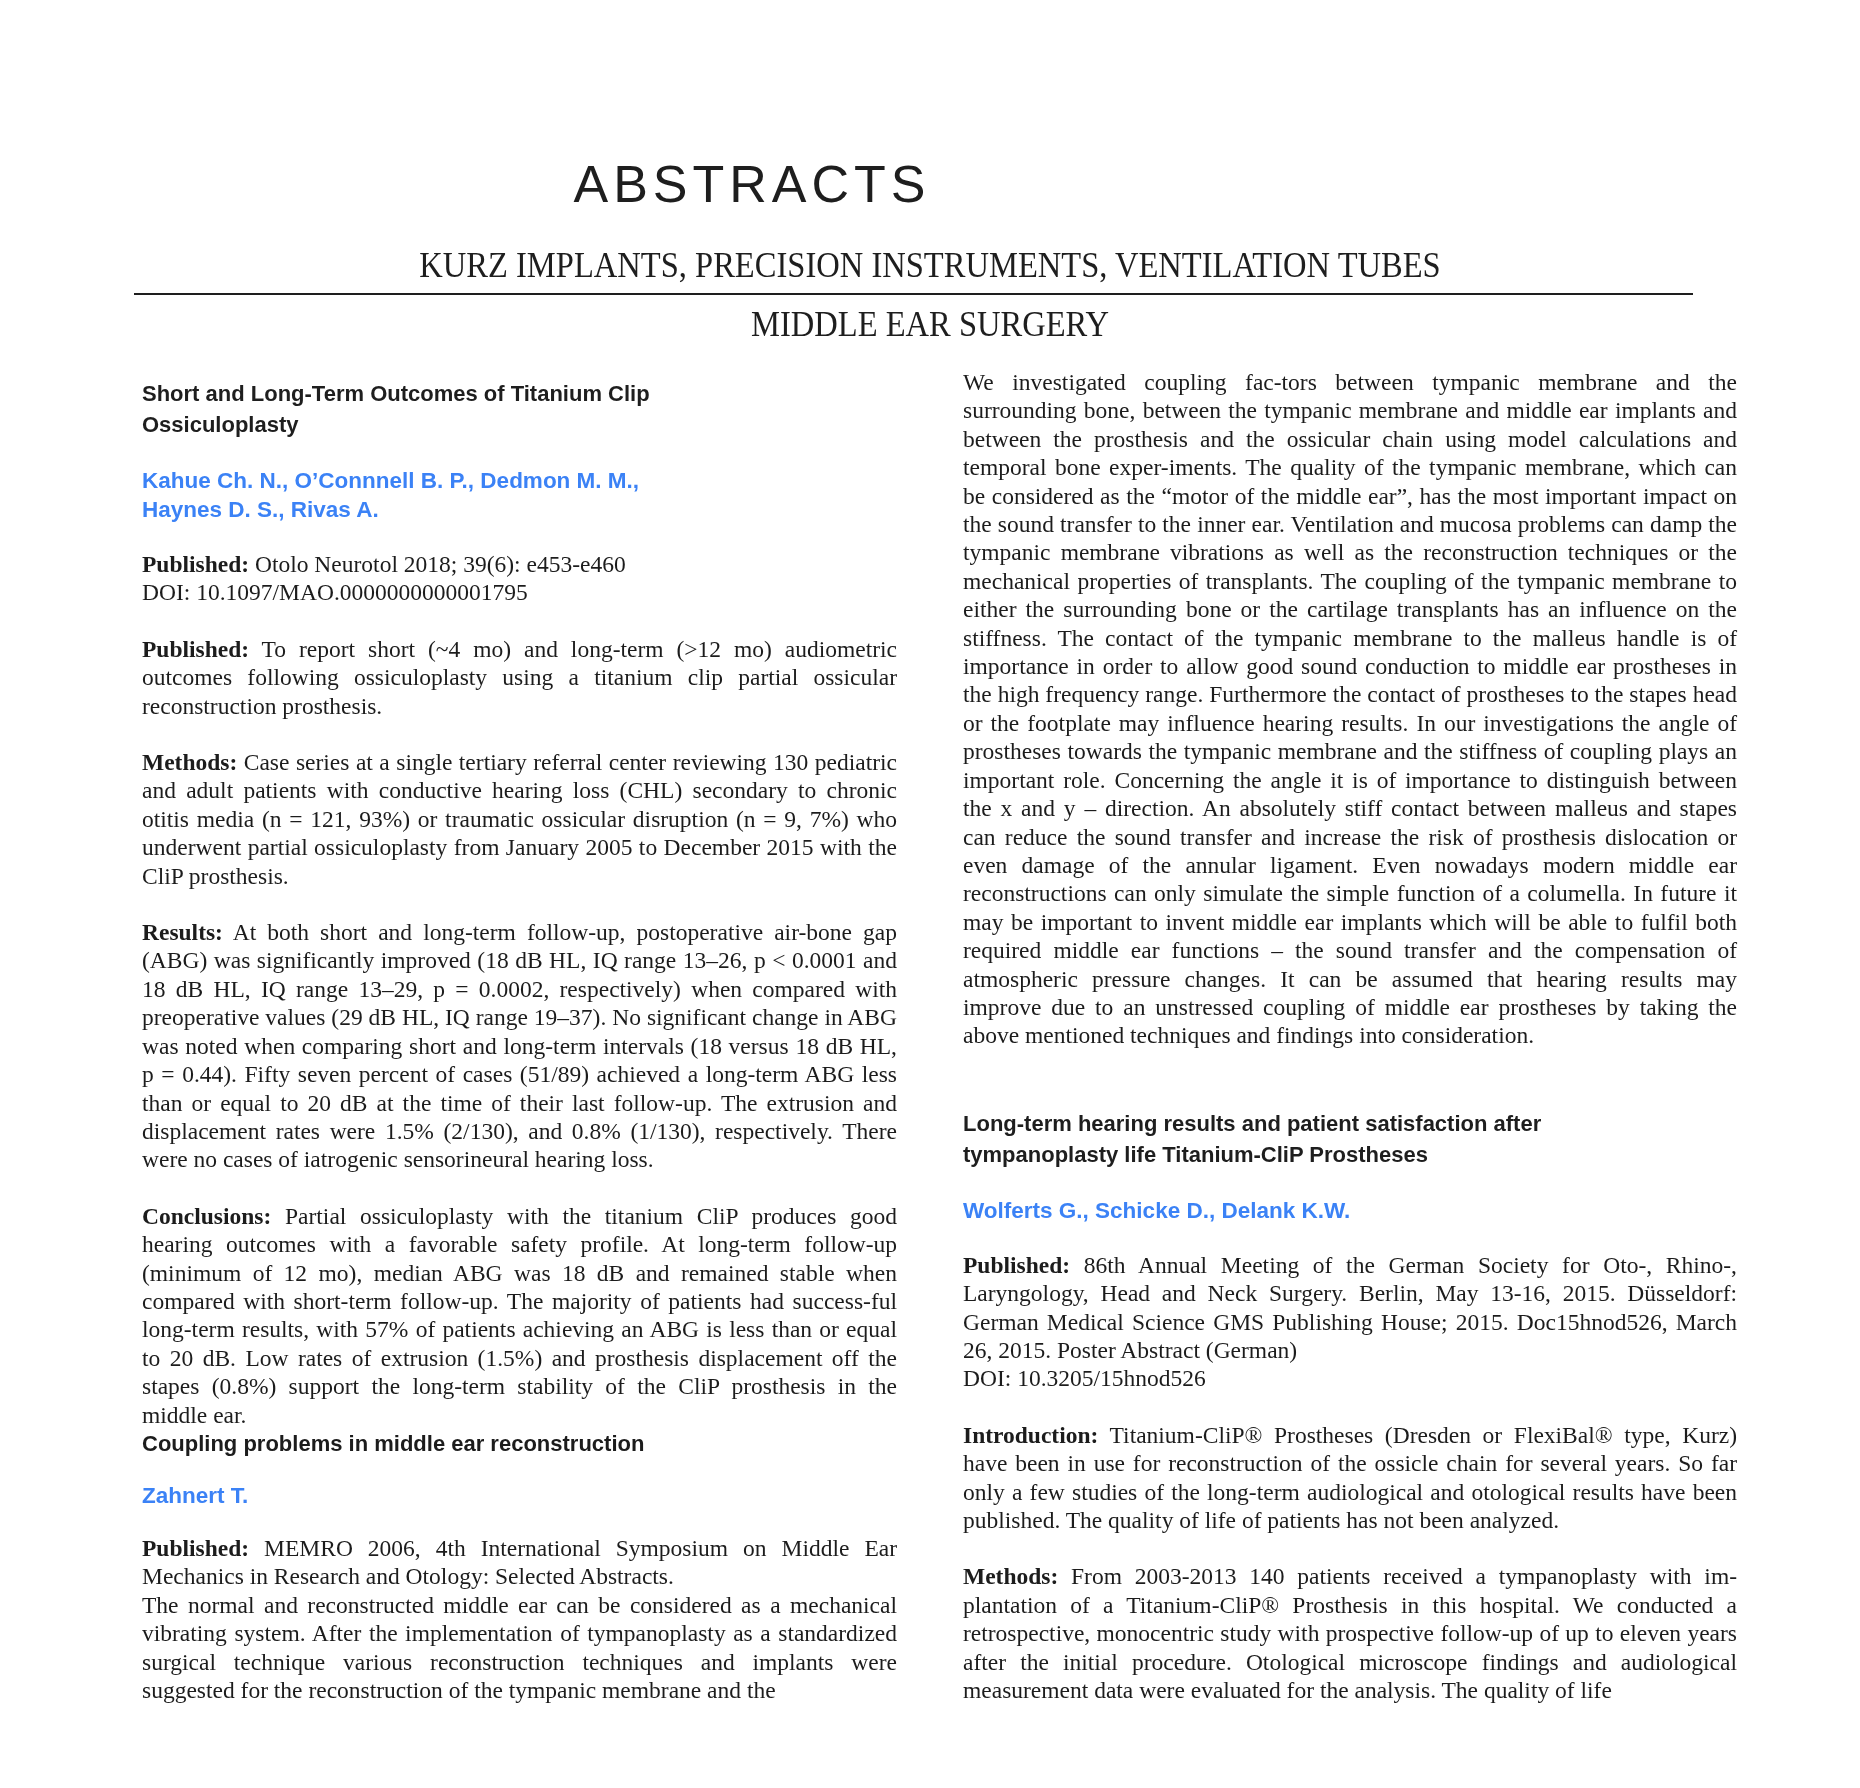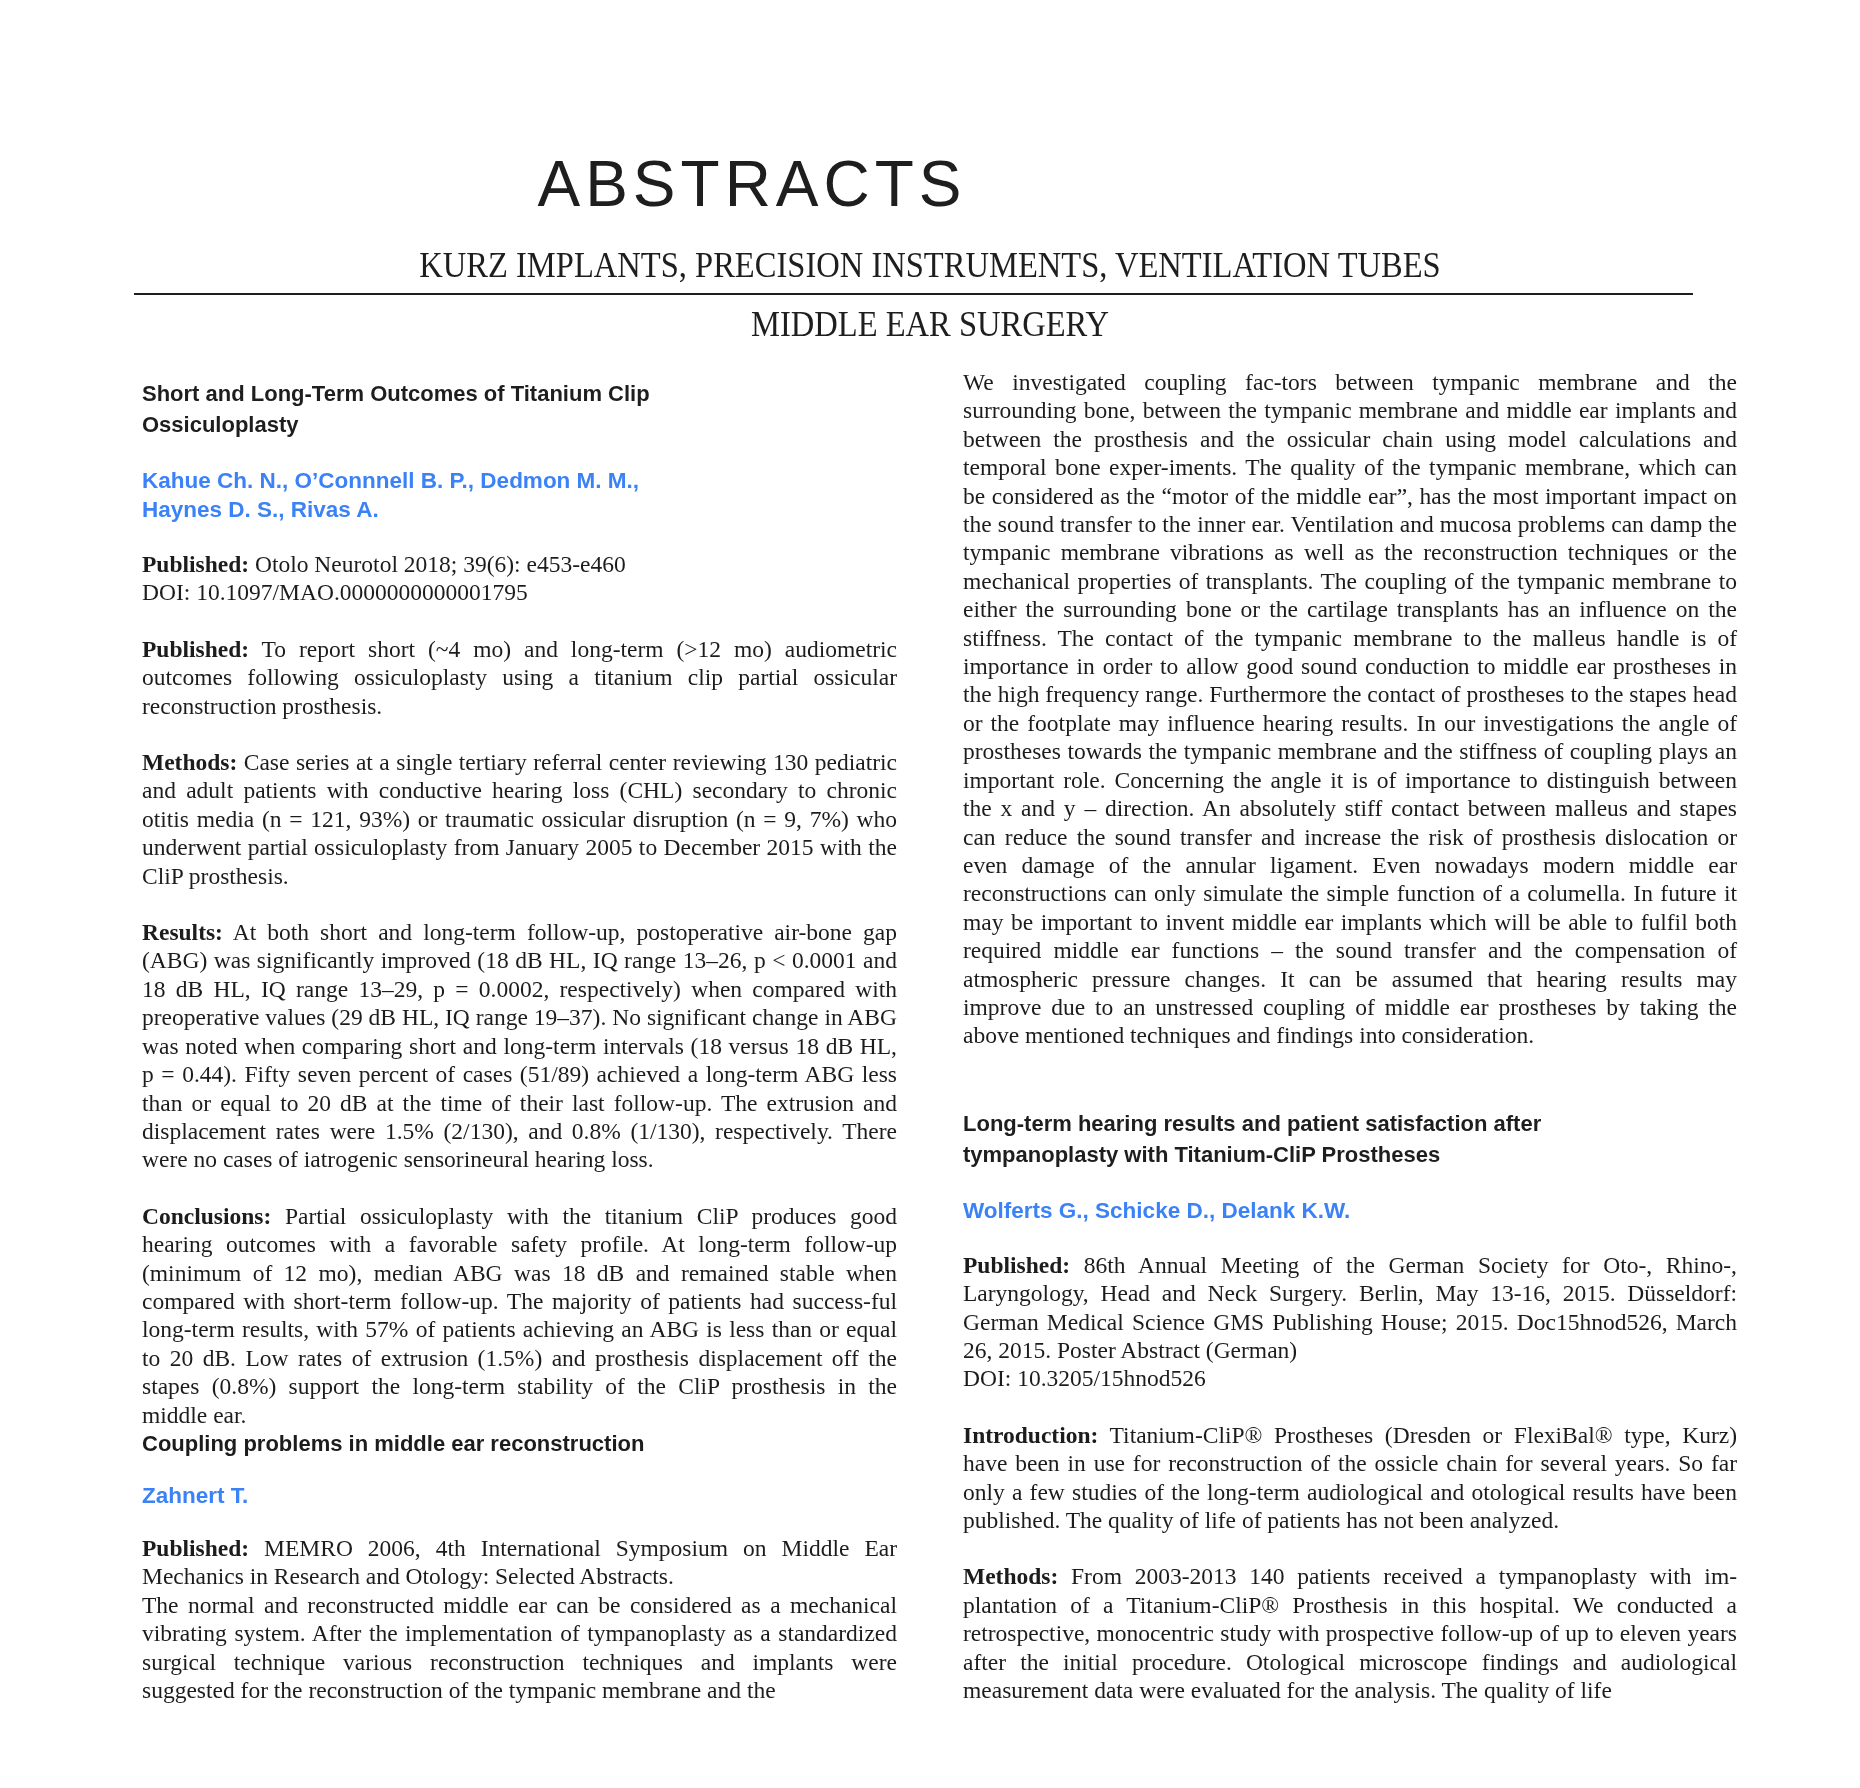--- a/index.html
+++ b/index.html
@@ -1,19 +1,19 @@
 <!DOCTYPE html>
 <html><head>
 <meta charset="utf-8">
 <style>
   html, body { margin: 0; padding: 0; background: #ffffff; }
   body { width: 1860px; height: 1788px; position: relative; overflow: hidden; color: #1c1c1c; }
   .page-title {
     position: absolute; left: 0; width: 1504px; top: 152px; text-align: center;
-    font-family: "Liberation Sans", sans-serif; font-size: 64px; letter-spacing: 5px;
+    font-family: "Liberation Sans", sans-serif; font-size: 52px; letter-spacing: 5px;
     font-weight: normal; line-height: 64px; color: #1e1e1e;
   }
   .subtitle {
     position: absolute; left: 0; width: 1860px; top: 244px; text-align: center;
     font-family: "Liberation Serif", serif; font-size: 35px; line-height: 44px; color: #1e1e1e;
     transform: scaleX(0.93);
   }
   .rule-top { position: absolute; left: 134px; top: 293px; width: 1559px; height: 2px; background: #1e1e1e; }
   .section {
     position: absolute; left: 0; width: 1860px; top: 303px; text-align: center;
@@ -79,21 +79,21 @@
     <p class="p tight">The normal and reconstructed middle ear can be considered as a mechani­cal vibrating system. After the implementation of tympanoplasty as a stan­dardized surgical technique various reconstruction techniques and implants were suggested for the reconstruction of the tympanic membrane and the</p>
   </div>
 </div>
 
 <div class="col col-right">
   <p class="p tight">We investigated coupling fac-tors between tympanic membrane and the surrounding bone, between the tympanic membrane and middle ear implants and between the prosthesis and the ossicular chain using model calculations and temporal bone exper-iments. The quality of the tympanic membrane, which can be considered as the “motor of the middle ear”, has the most important impact on the sound transfer to the inner ear. Ventilation and mucosa problems can damp the tympanic membrane vibrations as well as the reconstruction techniques or the mechanical properties of transplants. The coupling of the tympanic membrane to either the surrounding bone or the cartilage transplants has an influence on the stiffness. The contact of the tympanic membrane to the malleus handle is of importance in order to allow good sound conduction to middle ear prostheses in the high frequency range. Furthermore the con­tact of prostheses to the stapes head or the footplate may influence hearing results. In our investigations the angle of prostheses towards the tympanic membrane and the stiffness of coupling plays an important role. Concerning the angle it is of importance to distinguish between the x and y – direction. An absolutely stiff contact between malleus and stapes can reduce the sound transfer and increase the risk of prosthesis dislocation or even damage of the annular ligament. Even nowadays modern middle ear reconstructions can only simulate the simple function of a columella. In future it may be important to invent middle ear implants which will be able to fulfil both required middle ear functions – the sound transfer and the compensation of atmospheric pressure changes. It can be assumed that hearing results may improve due to an unstressed coupling of middle ear prostheses by taking the above mentioned techniques and findings into consideration.</p>
 
   <div>
     <div class="art-title right-title">
       <div>Long-term hearing results and patient satisfaction after</div>
-      <div>tympanoplasty with Titanium-CliP Prostheses</div>
+      <div>tympanoplasty life Titanium-CliP Prostheses</div>
     </div>
     <div class="authors">Wolferts G., Schicke D., Delank K.W.</div>
     <p class="p">
       <span class="lbl">Published:</span><span> 86th Annual Meeting of the German Society for Oto-, Rhino-, Laryngology, Head and Neck Surgery. Berlin, May 13-16, 2015. Düssel­dorf: German Medical Science GMS Publishing House; 2015. Doc15h­nod526, March 26, 2015. Poster Abstract (German)</span><br>
       <span>DOI: 10.3205/15hnod526</span>
     </p>
     <p class="p">
       <span class="lbl">Introduction:</span><span> Titanium-CliP® Prostheses (Dresden or FlexiBal® type, Kurz) have been in use for reconstruction of the ossicle chain for several years. So far only a few studies of the long-term audiological and otological results have been published. The quality of life of patients has not been analyzed.</span>
     </p>
     <p class="p tight">

